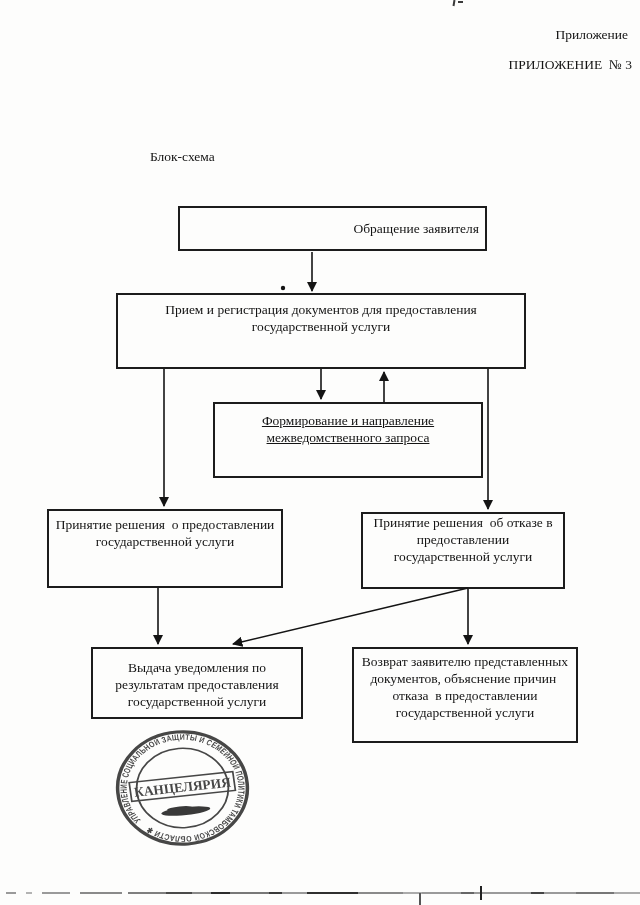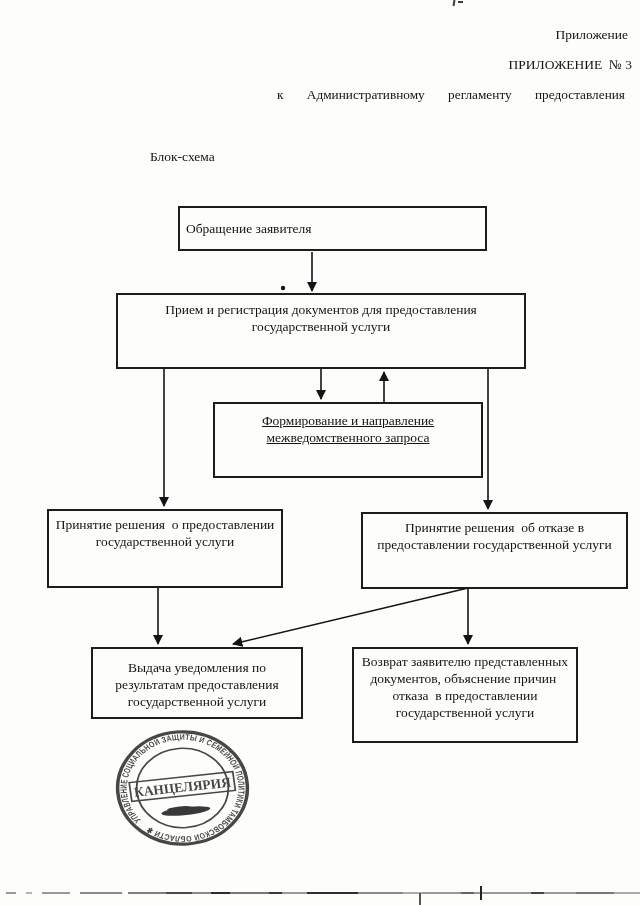--- a/index.html
+++ b/index.html
@@ -8,21 +8,21 @@
     background:#fdfdfc;color:#141414;
     font-family:"Liberation Serif", serif;
   }
   .abs{position:absolute;}
   .hdr{font-size:13.5px;white-space:nowrap;}
   .addr{width:348px;font-size:13.3px;line-height:17px;}
   .addr .just{text-align:justify;text-align-last:justify;}
   .doc-title{width:370px;text-align:left;font-size:13.5px;line-height:17.5px;}
   .node{
     position:absolute;box-sizing:border-box;border:2px solid #1c1c1c;
-    display:flex;justify-content:flex-start;align-items:flex-start;
+    display:flex;justify-content:flex-end;align-items:flex-start;
     text-align:center;font-size:13.5px;line-height:17px;
     padding:0 6px;background:transparent;
   }
   .node.vcenter{align-items:center;}
   #connectors{position:absolute;left:0;top:0;pointer-events:none;}
   #stamp-svg{position:absolute;left:112px;top:727px;opacity:.88;}
   svg text{font-family:"Liberation Sans", sans-serif;}
   svg text.center-serif{font-family:"Liberation Serif", serif;}
   .scan-line{
     position:absolute;left:0;top:892px;width:640px;height:2px;
@@ -38,21 +38,20 @@
   .tick{position:absolute;background:#555;}
   .top-mark{position:absolute;background:#3a3a3a;}
 </style>
 </head>
 <body>
 
 <div class="abs hdr" style="top:27px;right:12px;">Приложение</div>
 <div class="abs hdr" style="top:57px;right:8px;">ПРИЛОЖЕНИЕ&nbsp; № 3</div>
 
 <div class="abs addr" style="left:277px;top:86px;">
-  <div class="just">к Административному регламенту предоставления</div>
 </div>
 
 <div class="abs doc-title" style="left:150px;top:148px;">
   <div>Блок-схема</div>
 </div>
 
 <div class="node vcenter" style="left:178px;top:206px;width:309px;height:45px;">
   <span>Обращение заявителя</span>
 </div>
 
@@ -61,21 +60,21 @@
 </div>
 
 <div class="node" style="left:213px;top:402px;width:270px;height:76px;padding-top:8px;text-decoration:underline;">
   <span>Формирование и направление межведомственного запроса</span>
 </div>
 
 <div class="node" style="left:47px;top:509px;width:236px;height:79px;padding-top:5px;">
   <span>Принятие решения&nbsp; о предоставлении государственной услуги</span>
 </div>
 
-<div class="node" style="left:361px;top:512px;width:267px;height:77px;padding-top:5px;">
+<div class="node" style="left:361px;top:512px;width:204px;height:77px;">
   <span>Принятие решения&nbsp;  об отказе в предоставлении государственной услуги</span>
 </div>
 
 <div class="node" style="left:51px;top:647px;width:212px;height:72px;padding-top:10px;margin-left:40px;">
   <span>Выдача уведомления по результатам предоставления государственной услуги</span>
 </div>
 
 <div class="node" style="left:352px;top:647px;width:226px;height:96px;padding-top:4px;">
   <span>Возврат заявителю представленных документов, объяснение причин&nbsp; отказа&nbsp; в предоставлении государственной услуги</span>
 </div>

